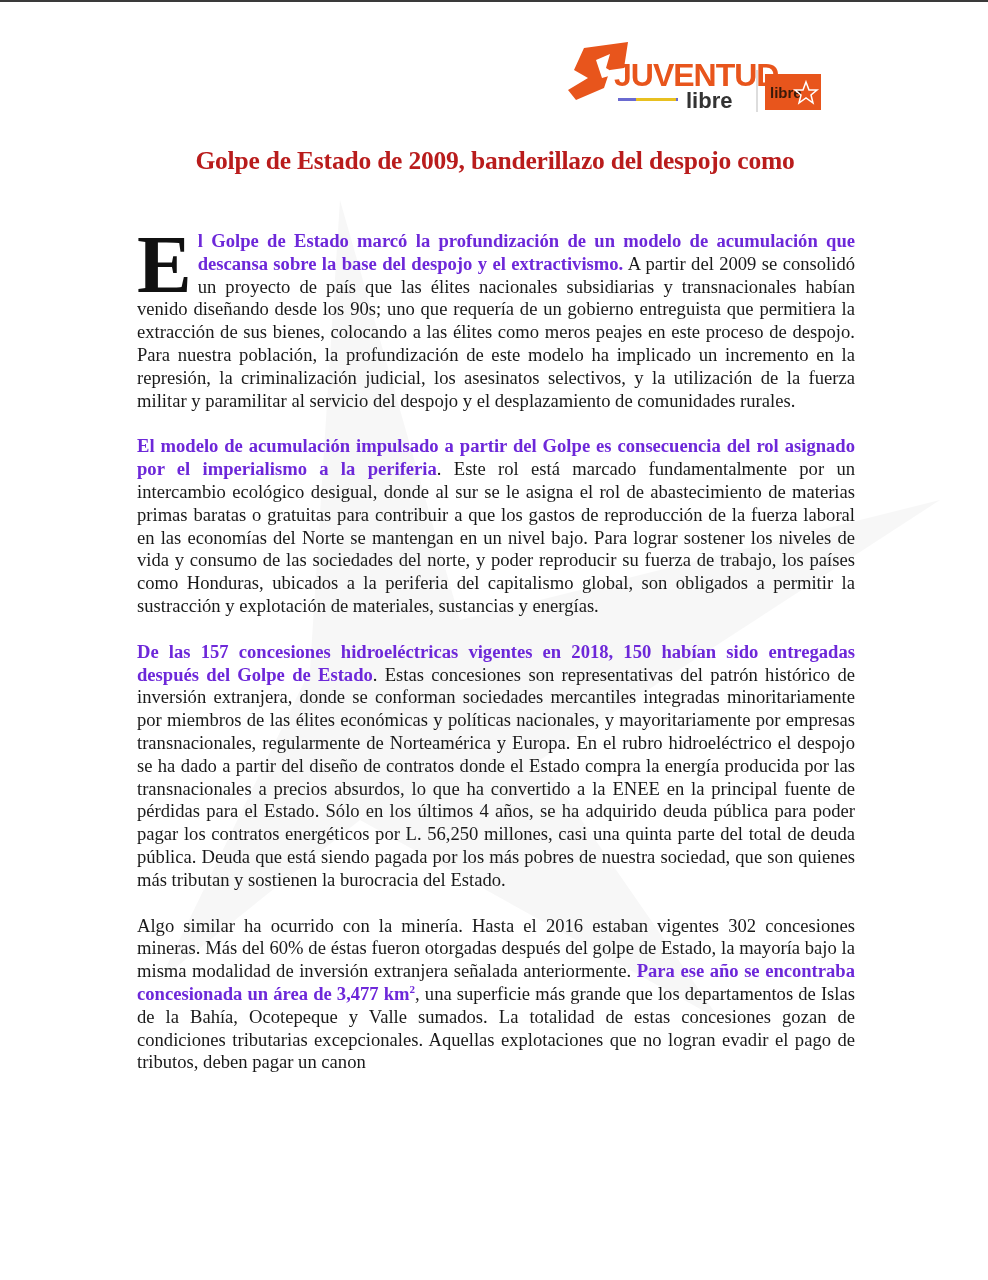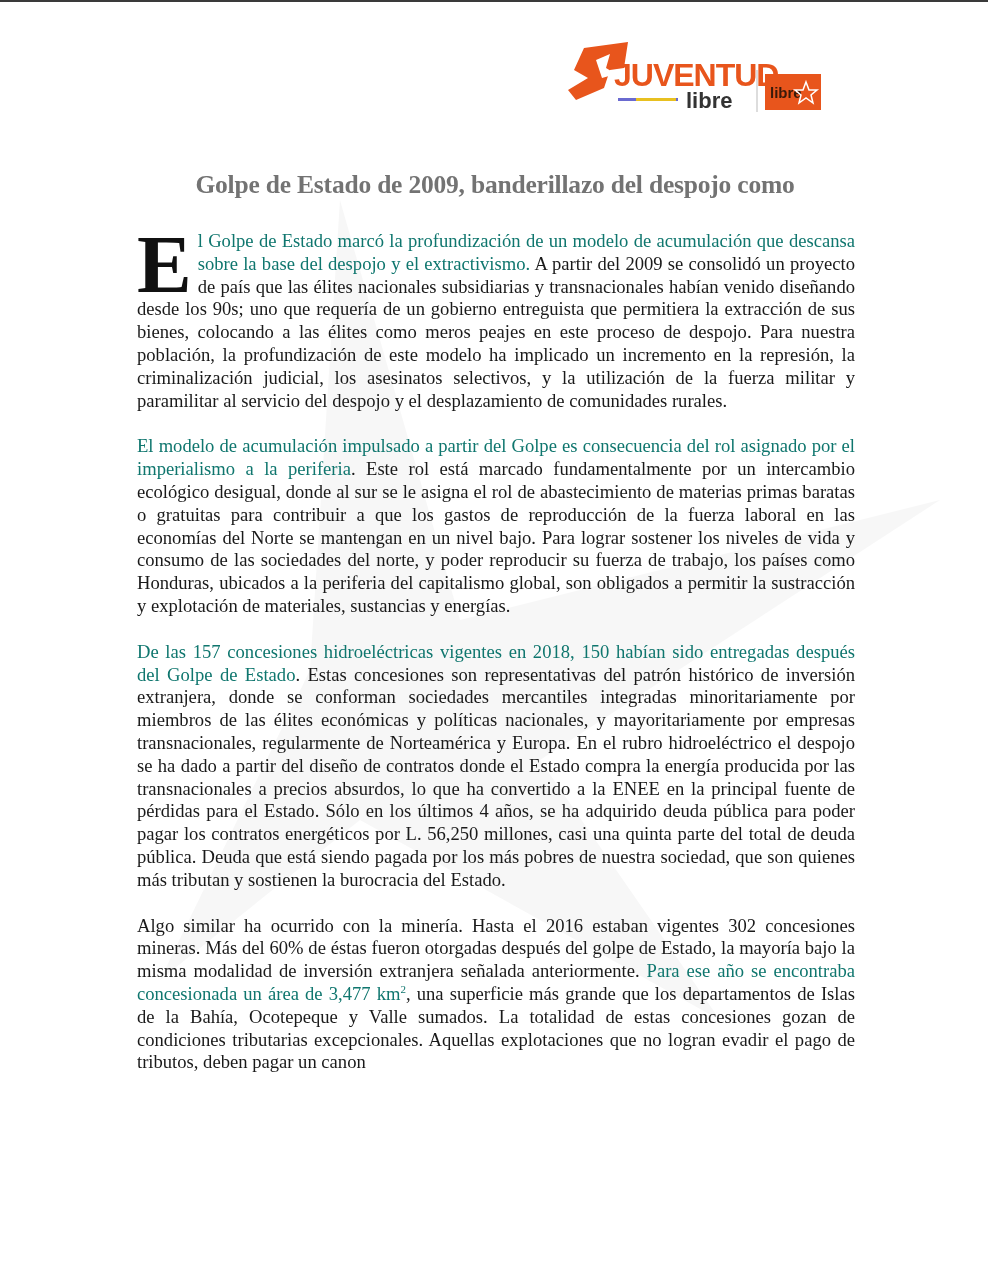--- a/index.html
+++ b/index.html
@@ -6,28 +6,28 @@
   body {
     width: 988px; height: 1280px; background: #ffffff; position: relative; overflow: hidden;
     font-family: "DejaVu Serif", "Liberation Serif", serif; color: #1a1a1a;
   }
   .topbar { position: absolute; left: 0; top: 0; width: 988px; height: 2px; background: #3a3a3a; }
   .watermark { position: absolute; left: 160px; top: 200px; width: 800px; height: 820px; pointer-events: none; }
   .logo { position: absolute; left: 566px; top: 40px; width: 262px; height: 78px; }
   .title {
     position: absolute; left: 135px; top: 145px; width: 720px; text-align: center;
     font-family: "Liberation Serif", serif; font-weight: bold; font-size: 25.5px; line-height: 31px;
-    letter-spacing: -0.2px; color: #737373; margin-top: 24px;
+    letter-spacing: -0.2px; color: #b91c1c;
   }
   .content { position: absolute; left: 137px; top: 230px; width: 718px; }
   p {
     margin: 0 0 23px 0; font-family: "Liberation Serif", serif; font-size: 18.6px; line-height: 22.8px;
     text-align: justify; color: #1a1a1a; letter-spacing: 0px;
   }
-  p b { font-weight: normal; color: #0f766e; }
+  p b { font-weight: bold; color: #6d28d9; }
   .dropcap {
     float: left; font-family: "Liberation Serif", serif; font-weight: bold; font-size: 82px; line-height: 62px;
     margin: 4px 6px 0 0; color: #111;
   }
   sup { font-size: 11px; line-height: 0; }
 </style>
 </head>
 <body>
 
 <div class="topbar"></div>

